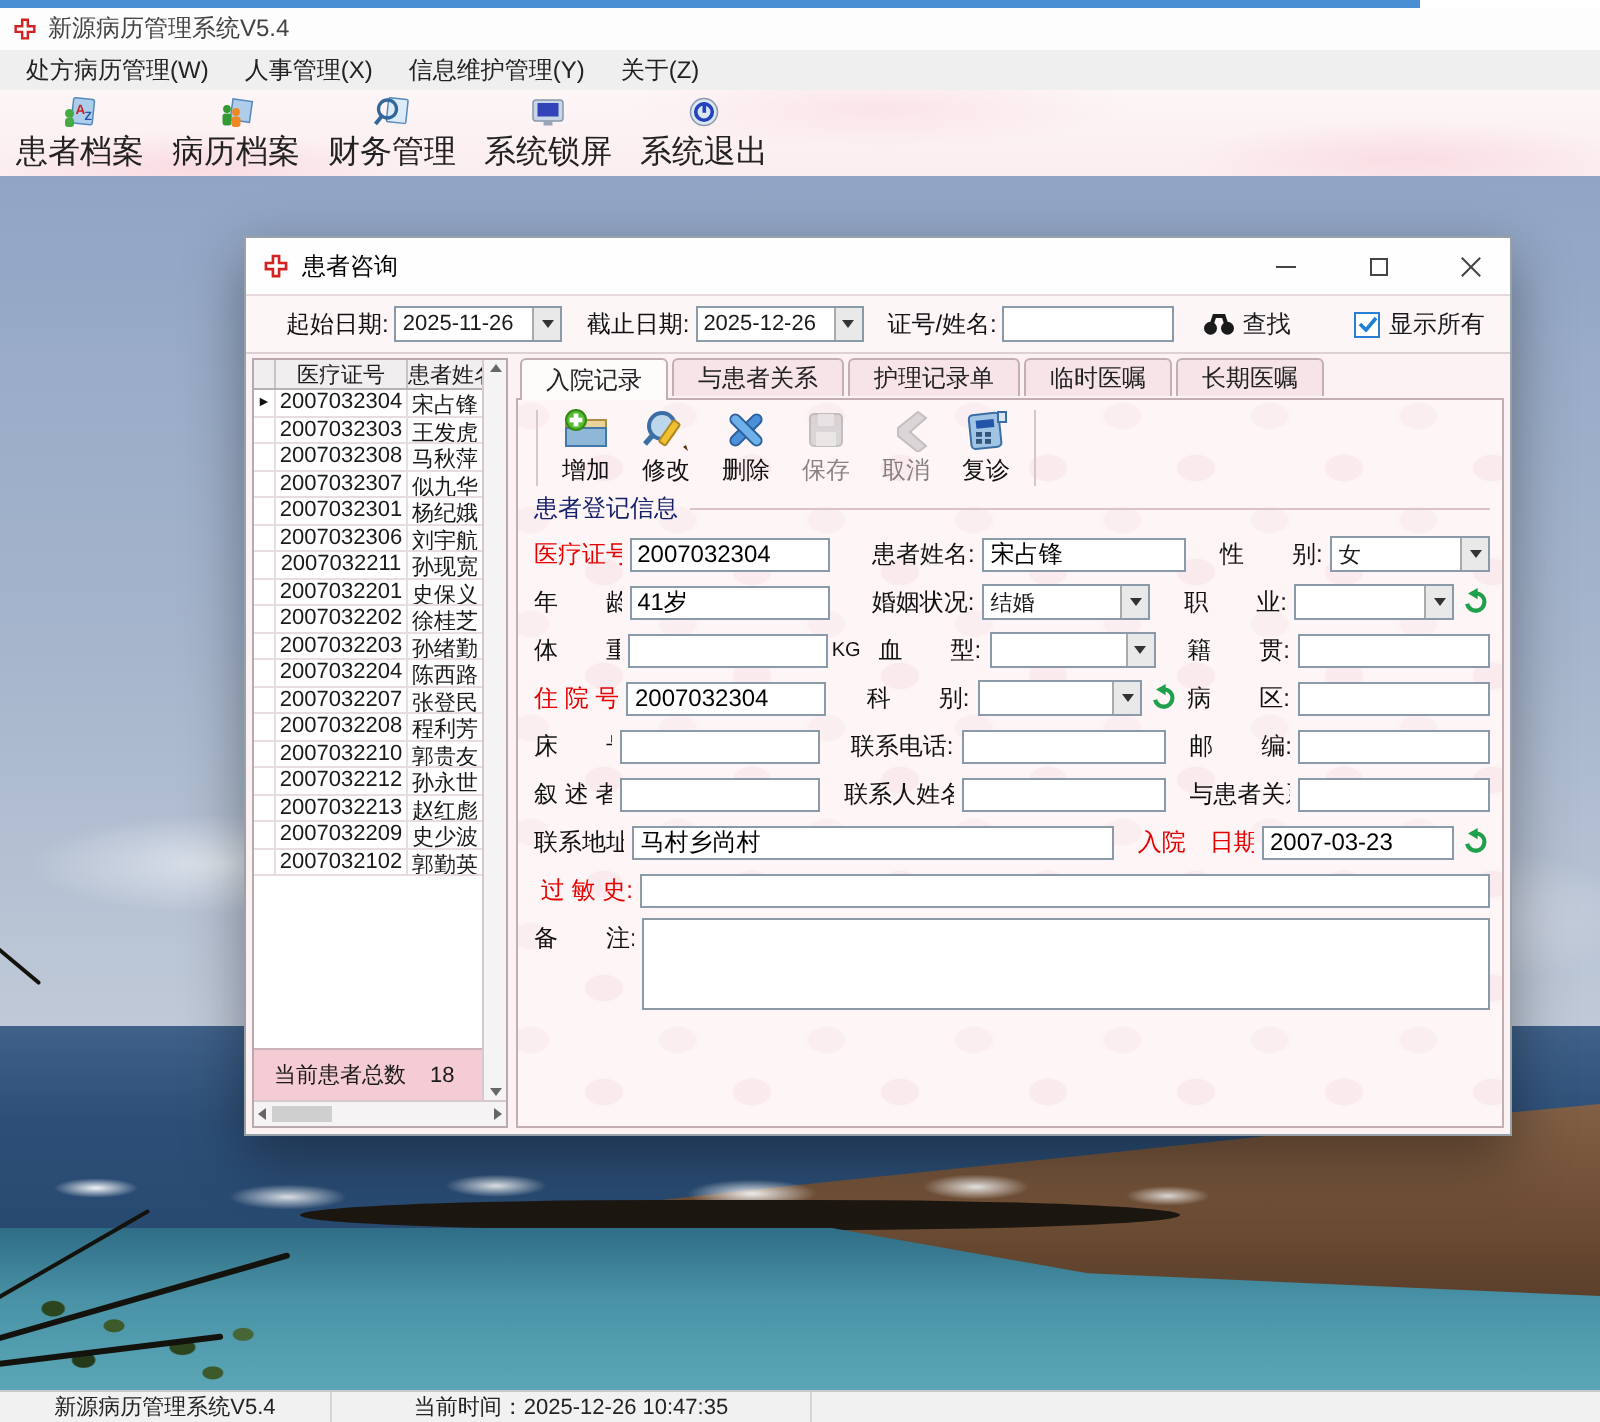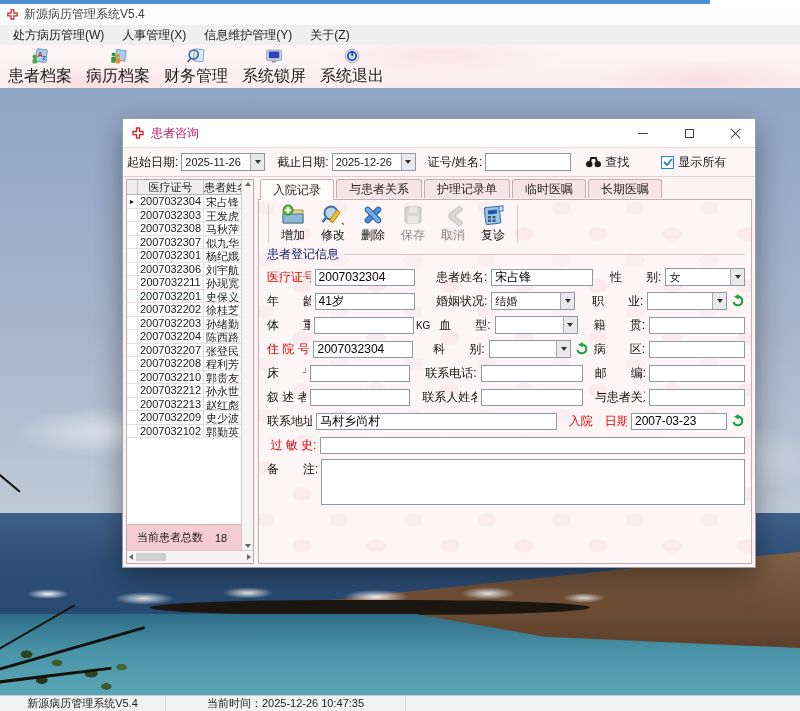--- a/index.html
+++ b/index.html
@@ -63,29 +63,29 @@
 
   
   .statusbar { position:absolute; left:0; top:695px; width:800px; height:16px; background:#f1f1f1; border-top:1px solid #c9c9c9; display:flex; font-size:11px; color:#222; z-index:20; }
   .sb-cell { border-right:1px solid #d6d6d6; display:flex; align-items:center; justify-content:center; height:100%; }
   .sb1 { width:166px; } .sb2 { width:240px; } .sb3 { flex:1; border-right:none; }
 
   
   .dialog { position:absolute; left:122px; top:118px; width:634px; height:450px; z-index:10;
     background:#fcf2f4; border:1px solid #98a0a8; box-shadow:0 10px 28px rgba(0,0,0,.38); display:flex; flex-direction:column; }
   .dlg-titlebar { height:28px; background:#fefefe; display:flex; align-items:center; padding-left:8px; gap:6px; flex:0 0 auto; }
-  .dlg-title { font-size:12px; color:#be185d; flex:1; }
+  .dlg-title { font-size:12px; color:#000000; flex:1; }
   .winbtn { width:40px; height:28px; display:flex; align-items:center; justify-content:center; cursor:default; }
   .ic-min { width:10px; height:1px; background:#444; display:block; }
   .ic-max { width:9px; height:9px; border:1px solid #444; display:block; }
   .ic-close { position:relative; width:11px; height:11px; display:block; }
   .ic-close::before,.ic-close::after { content:""; position:absolute; left:-1px; top:5px; width:13px; height:1px; background:#444; }
   .ic-close::before { transform:rotate(45deg); } .ic-close::after { transform:rotate(-45deg); }
 
-  .filterbar { height:30px; flex:0 0 auto; display:flex; align-items:center; padding-left:4px; background:#fdf6f7; border-top:1px solid #e6dadd; border-bottom:1px solid #ddd0d3; }
+  .filterbar { height:30px; flex:0 0 auto; display:flex; align-items:center; padding-left:20px; background:#fdf6f7; border-top:1px solid #e6dadd; border-bottom:1px solid #ddd0d3; }
   .flabel { color:#111; }
   .combo { position:relative; height:18px; background:#fff; border:1px solid #8a9aa8; display:inline-flex; align-items:center; padding:0 17px 0 3px; }
   .combo .cval { font-size:11px; white-space:nowrap; }
   .combo-btn { position:absolute; right:0; top:0; width:14px; height:100%; background:#e9e9e9; border-left:1px solid #aaa; display:flex; align-items:center; justify-content:center; }
   .tri-dn { width:0; height:0; border-left:3.5px solid transparent; border-right:3.5px solid transparent; border-top:4px solid #333; }
   .txt { height:18px; border:1px solid #8a9aa8; background:#fff; font-size:11px; padding:0 3px; font-family:inherit; }
   .findbtn { display:flex; align-items:center; gap:3px; cursor:default; }
   .checkwrap { display:flex; align-items:center; gap:4px; }
   .checkbox { width:13px; height:13px; background:#fff; border:1px solid #2a7fd4; display:flex; align-items:center; justify-content:center; }
   .checkbox svg { width:10px; height:8px; }

